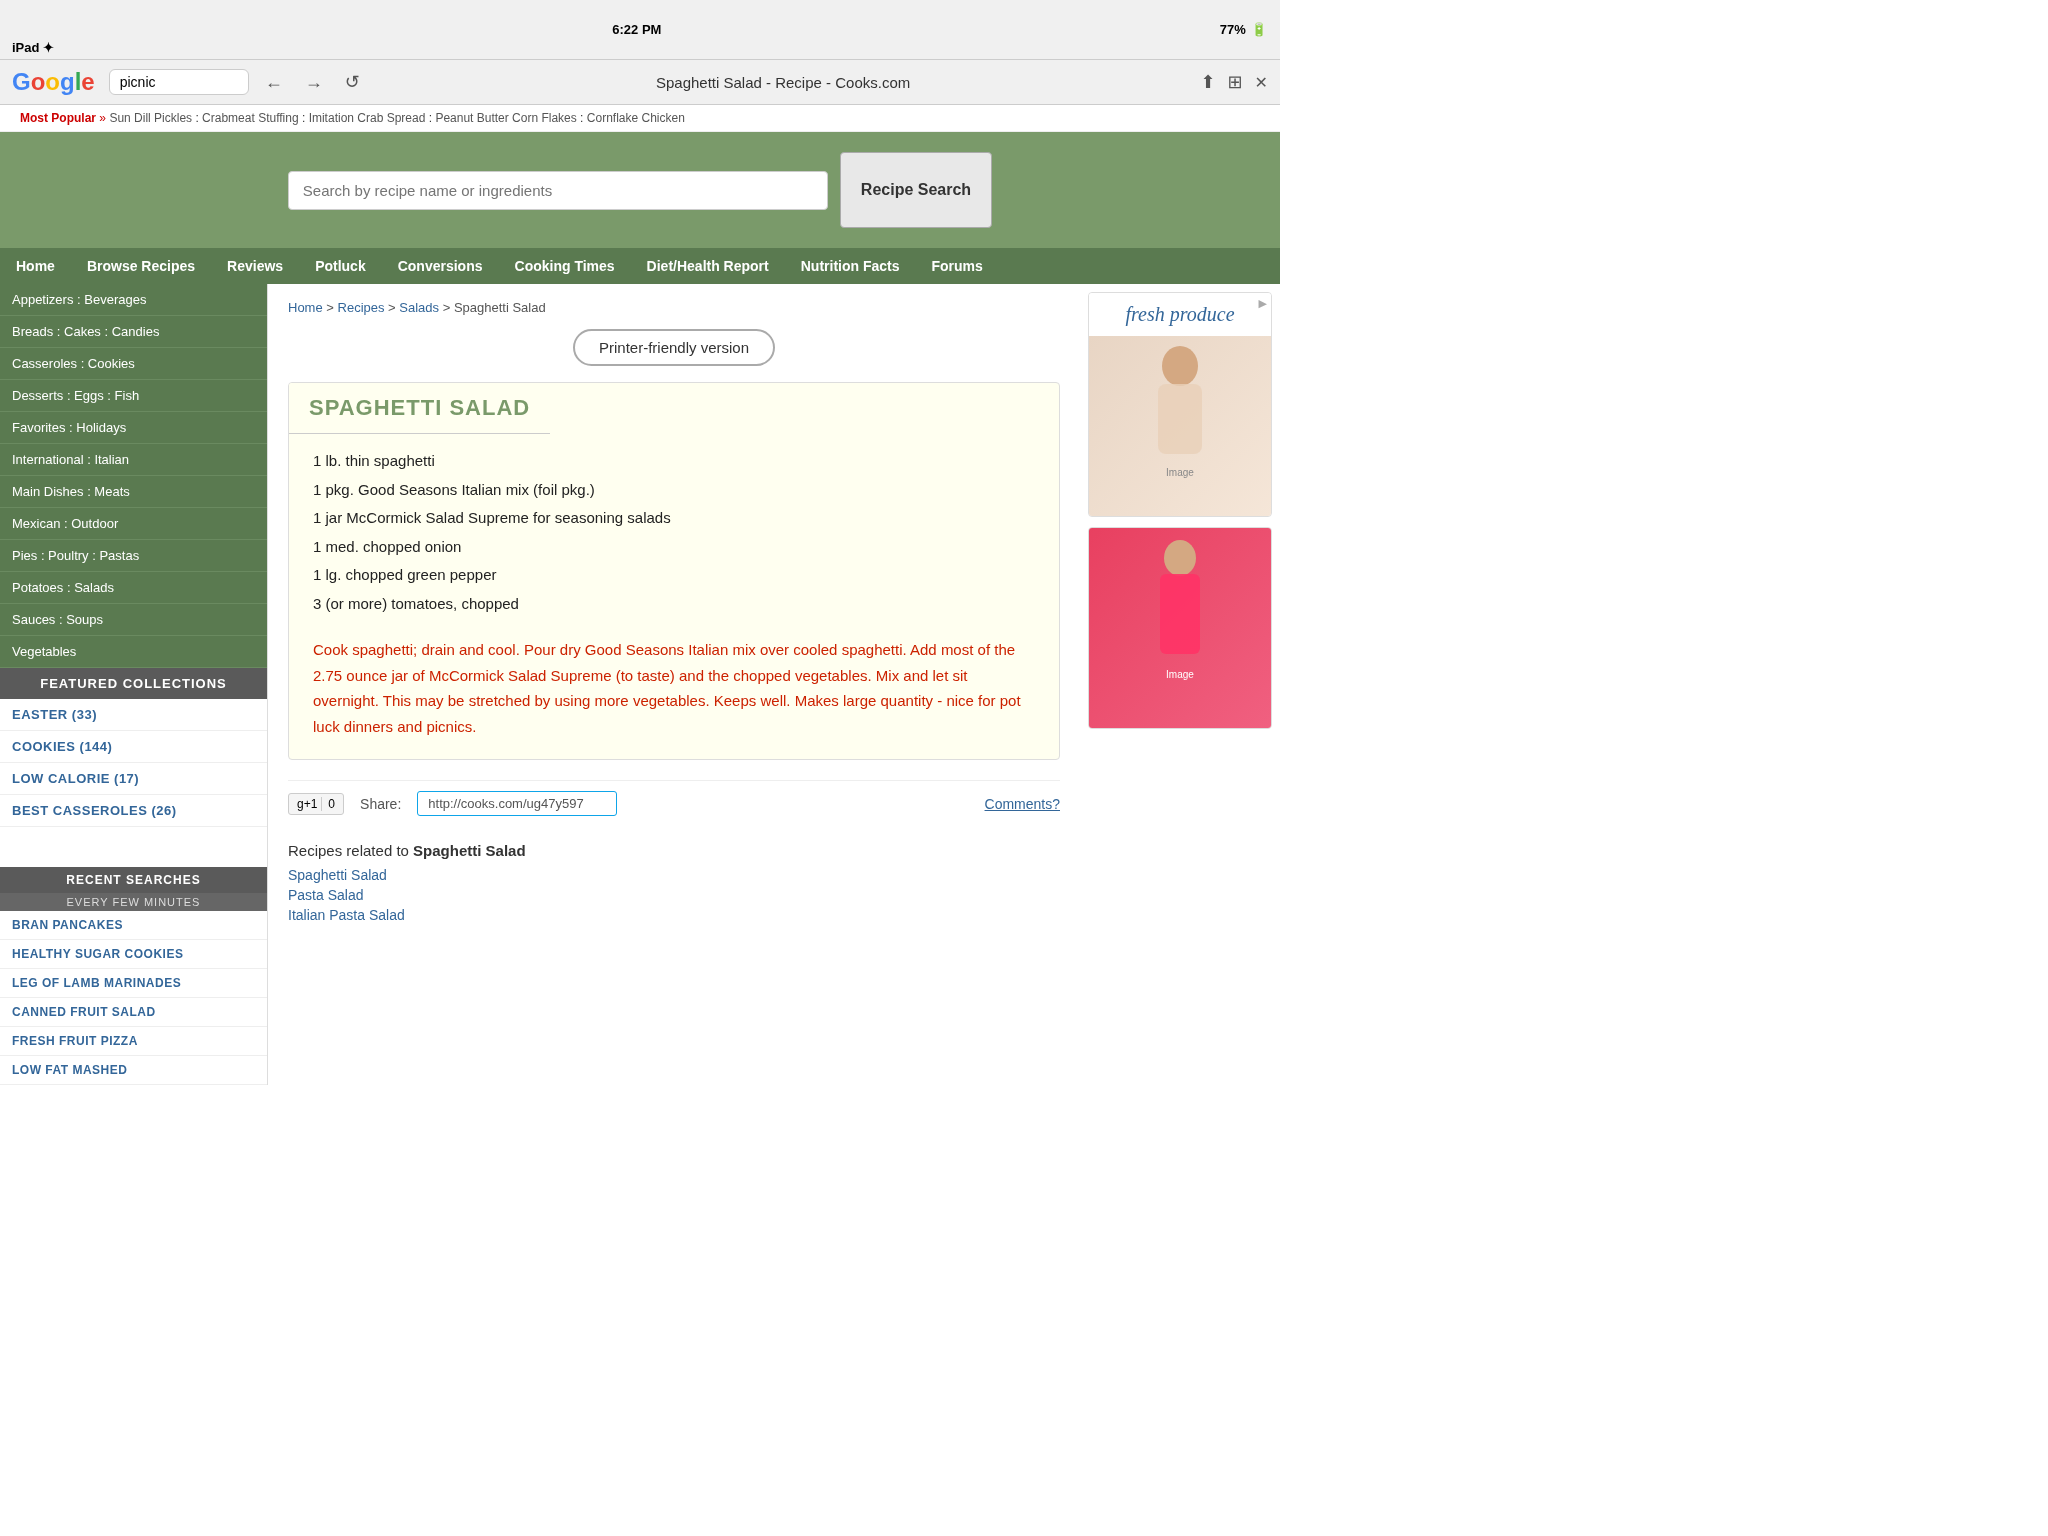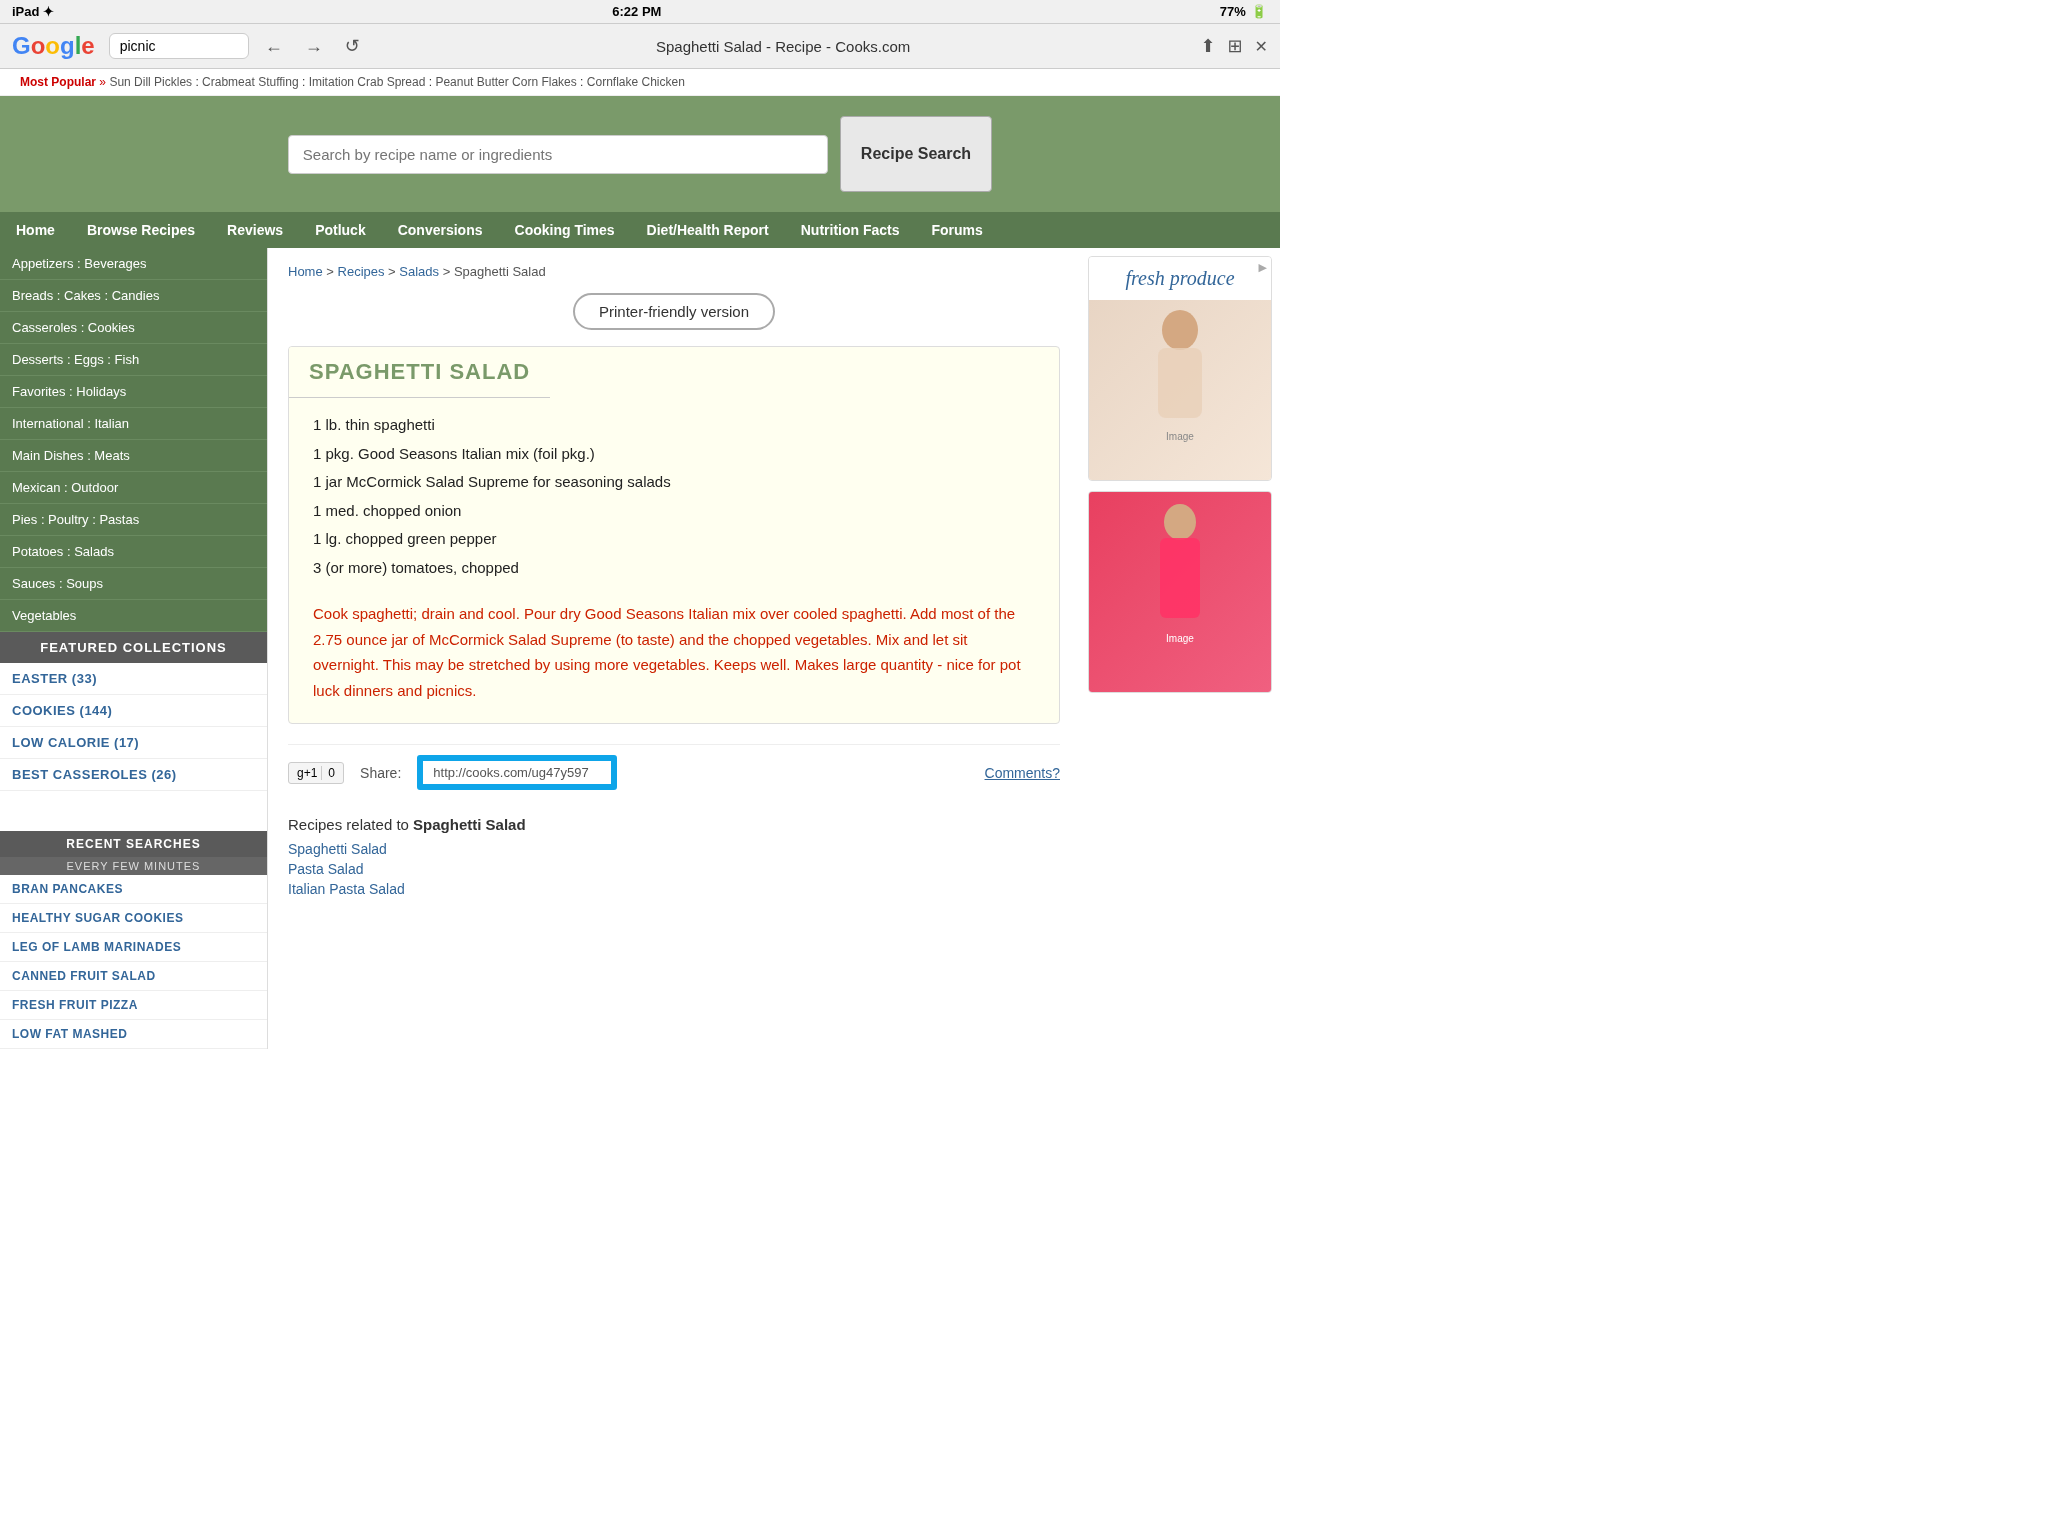--- a/index.html
+++ b/index.html
@@ -9,21 +9,21 @@
     .status-bar {
       background: #f0f0f0;
       display: flex;
       justify-content: space-between;
       align-items: center;
       padding: 4px 12px;
       font-size: 13px;
       font-weight: 600;
       border-bottom: 1px solid #ccc;
     }
-    .status-left { display: flex; align-items: center; gap: 8px; }
+    .status-left { display: flex; align-items: center; gap: 8px; margin-top: 36px; }
     .status-center { font-weight: bold; }
     .status-right { display: flex; align-items: center; gap: 6px; }
 
     
     .browser-chrome {
       background: #f0f0f0;
       border-bottom: 1px solid #ccc;
       padding: 8px 12px;
       display: flex;
       align-items: center;
@@ -269,21 +269,21 @@
       gap: 4px;
       border: 1px solid #ccc;
       border-radius: 3px;
       padding: 3px 8px;
       font-size: 12px;
       cursor: pointer;
       background: #f5f5f5;
     }
     .share-label { font-size: 14px; color: #555; }
     .share-url {
-      border: 6px solid #0ea5e9;
+      border: 1px solid #0ea5e9;
       border-radius: 3px;
       padding: 4px 10px;
       font-size: 13px;
       color: #555;
       background: white;
       width: 200px;
     }
     .comments-link { color: #336699; font-size: 14px; margin-left: auto; }
 
     

